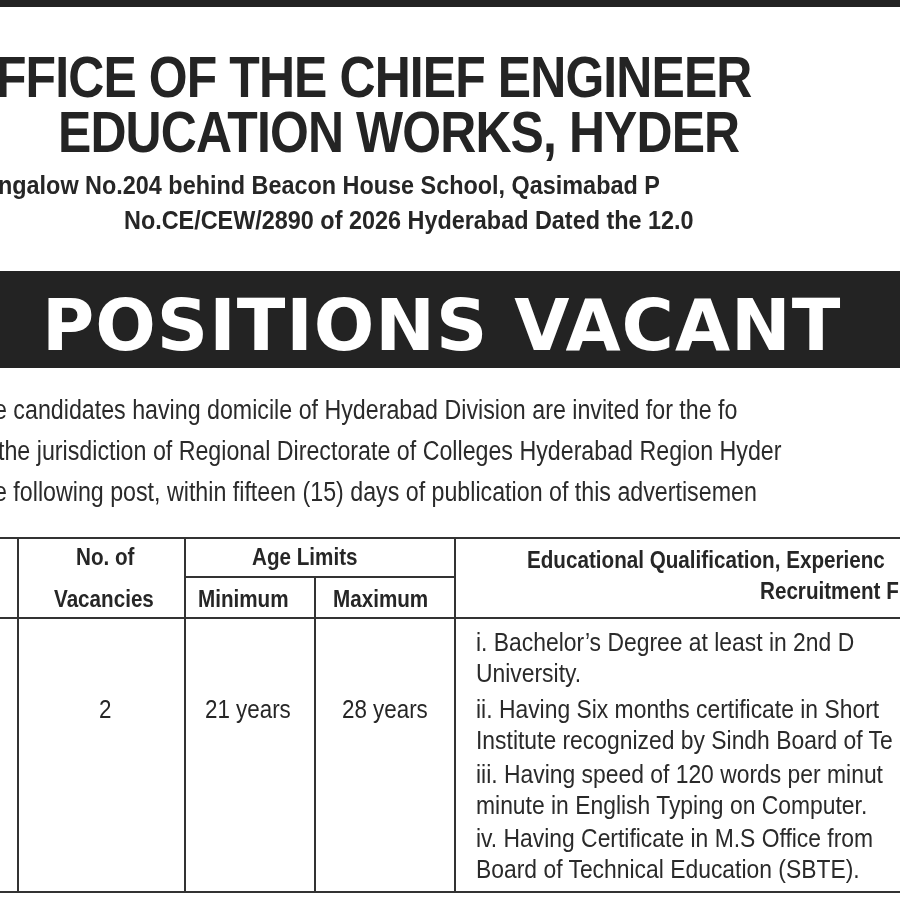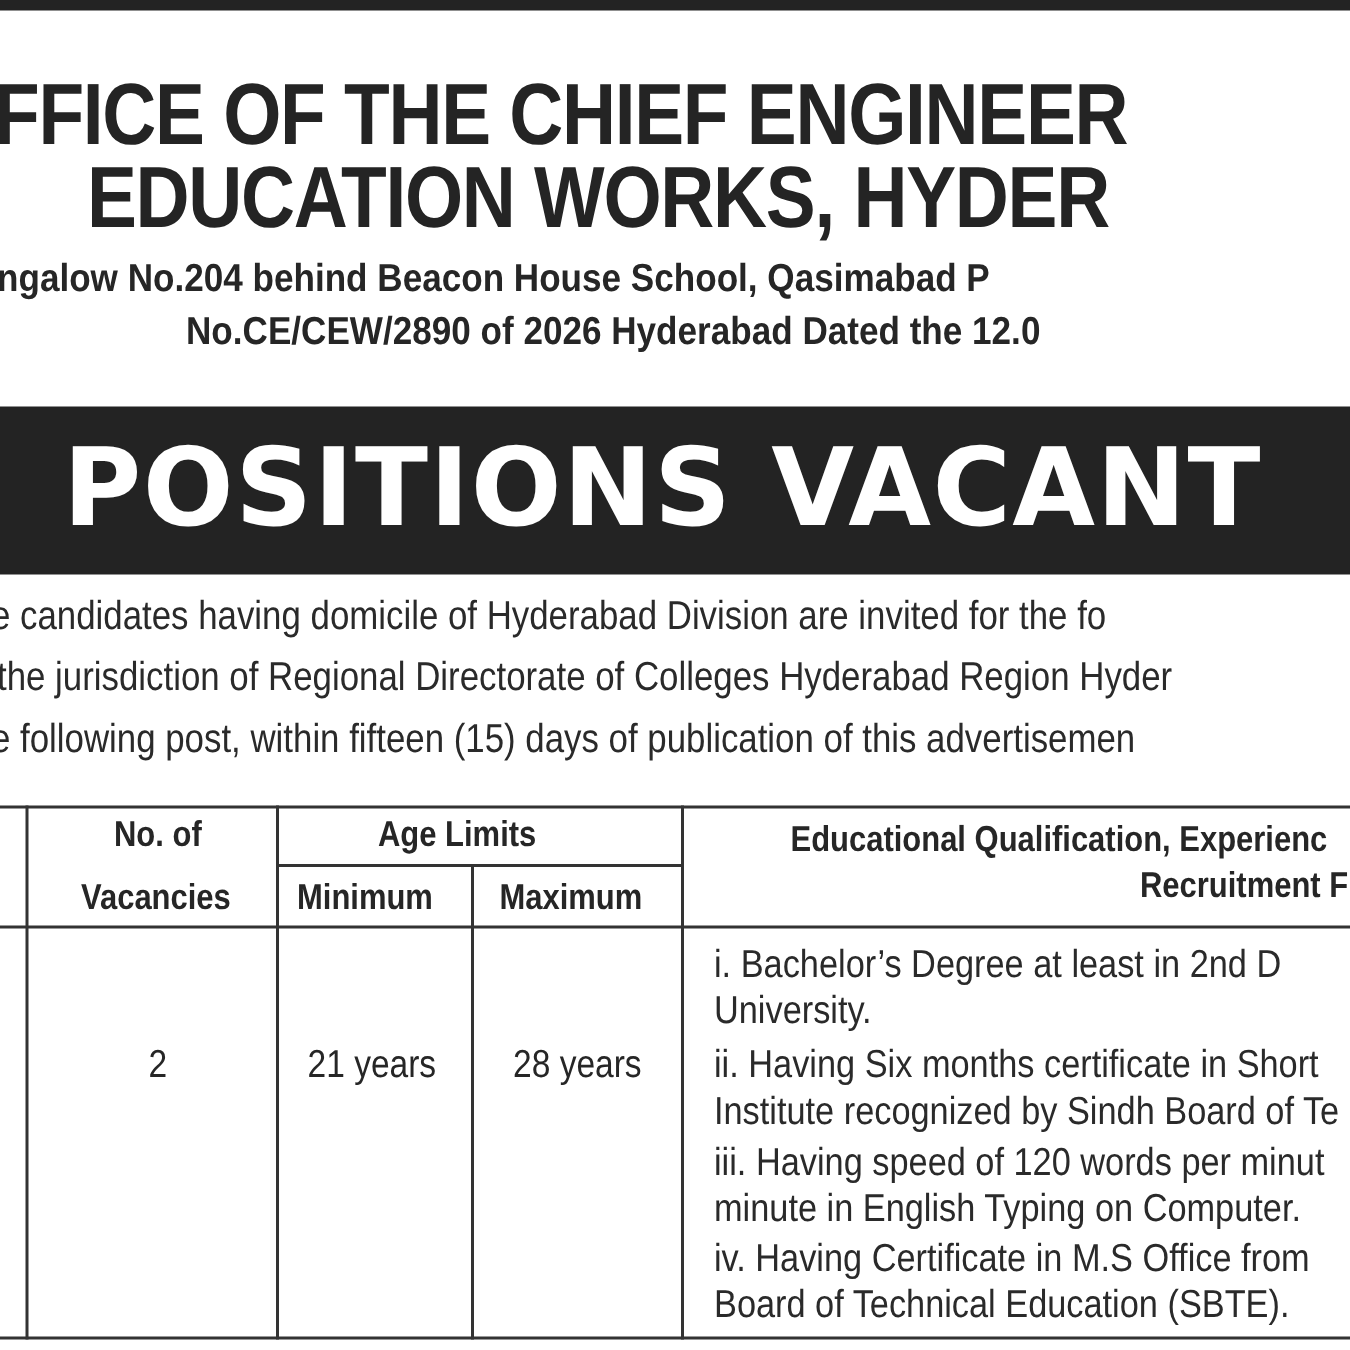--- a/index.html
+++ b/index.html
@@ -14,21 +14,21 @@
   .title1 { left: -4px; top: 43px; font-size: 58px; transform: scaleX(0.86); }
   .title2 { left: 58px; top: 98px; font-size: 58px; transform: scaleX(0.86); }
   .addr, .ref {
     position: absolute; white-space: nowrap;
     font-family: "Liberation Sans", sans-serif; font-weight: bold;
     font-size: 26px; color: #262626; transform-origin: left top; transform: scaleX(0.9);
   }
   .addr { left: -2px; top: 170px; }
   .ref { left: 124px; top: 205px; }
   .banner {
-    position: absolute; left: 0; top: 271px; width: 900px; height: 112px; background: #232323;
+    position: absolute; left: 0; top: 271px; width: 900px; height: 97px; background: #232323;
   }
   .banner-text {
     position: absolute; left: 42px; top: 12px; white-space: nowrap;
     font-family: "DejaVu Sans", sans-serif; font-weight: bold; font-size: 72px;
     color: #ffffff; letter-spacing: 1px; transform-origin: left top; transform: scaleX(0.99);
   }
   .intro {
     position: absolute; white-space: nowrap;
     font-family: "Liberation Sans", sans-serif; font-size: 27px; color: #2a2a2a;
     transform-origin: left top; transform: scaleX(0.86);

